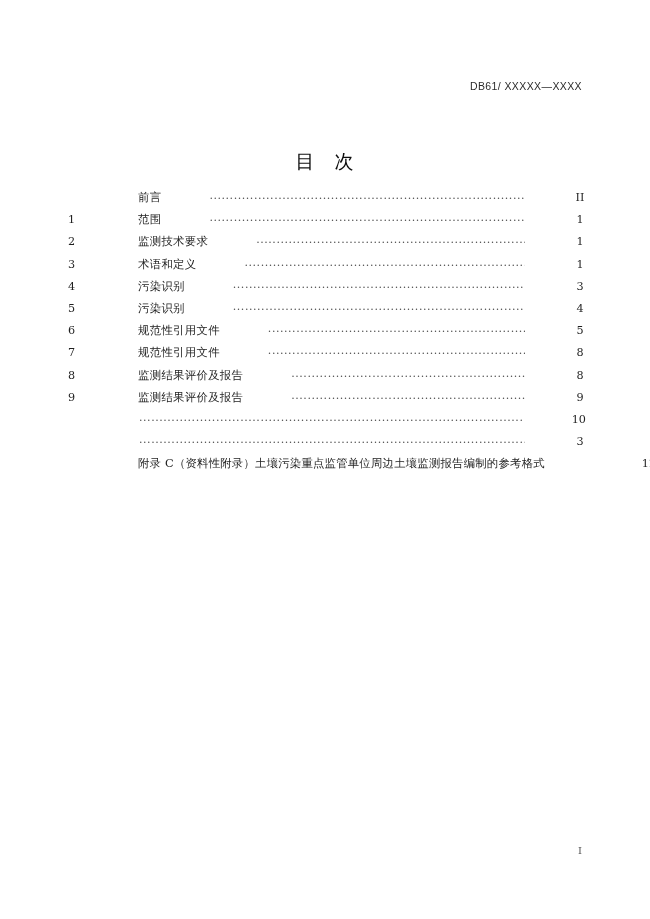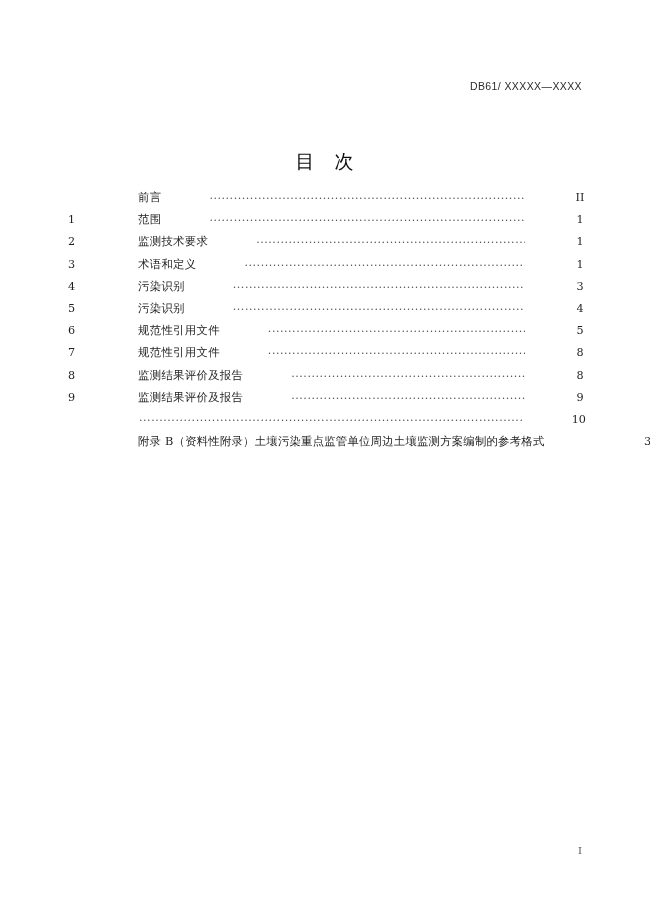--- a/index.html
+++ b/index.html
@@ -187,21 +187,26 @@
         <span class="leader"></span>
         <span class="toc-page">9</span>
       </div>
       <div class="toc-row appendix">
         <span class="toc-num"></span>
         <span class="leader"></span>
         <span class="toc-page">10</span>
       </div>
       <div class="toc-row appendix">
         <span class="toc-num"></span>
-        <span class="toc-label">附录 B（资料性附录）土壤污染重点监管单位周边土壤监测方案编制的参考格式</span>
         <span class="leader"></span>
         <span class="toc-page">3</span>
       </div>
+      <div class="toc-row appendix">
+        <span class="toc-num"></span>
+        <span class="toc-label">附录 C（资料性附录）土壤污染重点监管单位周边土壤监测报告编制的参考格式</span>
+        <span class="leader"></span>
+        <span class="toc-page">12</span>
+      </div>
     </div>
 
   <div class="page-footer">I</div>
 
 </div>
 
 </body></html>

